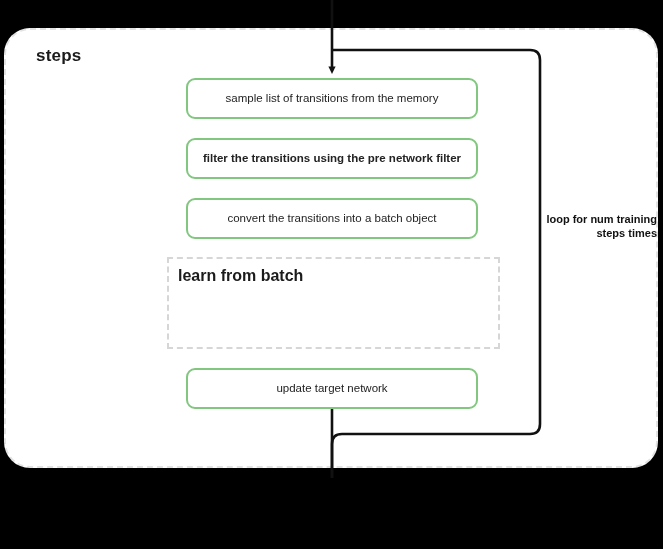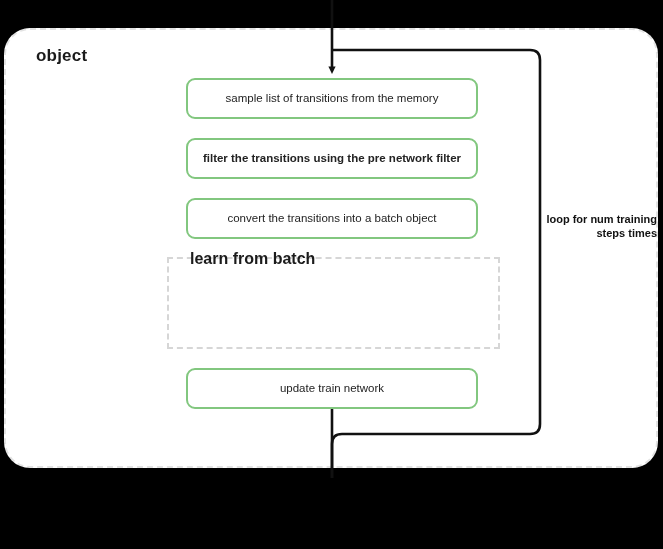--- a/index.html
+++ b/index.html
@@ -80,27 +80,26 @@
     width: 333px;
     height: 92px;
     box-sizing: border-box;
     background: #ffffff;
     border: 2px dashed #d6d6d6;
     border-radius: 0px;
   }
   .sub-scope-title {
     position: absolute;
     left: 178px;
-    top: 248px;
+    top: 265px;
     width: 180px;
     font-size: 16px;
     font-weight: bold;
     color: #1b1b1b;
     line-height: 1.35;
-    margin-left: 12px;
   }
 
   
   .loop-label {
     position: absolute;
     left: 545px;
     top: 213px;
     width: 112px;
     font-size: 11px;
     font-weight: bold;
@@ -118,39 +117,39 @@
     pointer-events: none;
   }
 </style>
 </head>
 <body>
 
 <div id="canvas">
 
   <div class="scope-box"></div>
 
-  <div class="scope-title">object</div>
+  <div class="scope-title">steps</div>
 
   <div class="sub-scope-box"></div>
   <div class="sub-scope-title">learn from batch</div>
 
   <div class="step-box" id="step-sample">
     <span class="step-label">sample list of transitions from the memory</span>
   </div>
 
   <div class="step-box" id="step-filter">
     <span class="step-label">filter the transitions using the pre network filter</span>
   </div>
 
   <div class="step-box" id="step-convert">
     <span class="step-label">convert the transitions into a batch object</span>
   </div>
 
   <div class="step-box" id="step-update">
-    <span class="step-label">update train network</span>
+    <span class="step-label">update target network</span>
   </div>
 
   <div class="loop-label">loop for num training steps times</div>
 
   <svg id="connectors" viewBox="0 0 663 549" xmlns="http://www.w3.org/2000/svg">
     <defs>
       <marker id="arrowhead" markerWidth="9" markerHeight="9" refX="4.2" refY="4.2" orient="auto" markerUnits="userSpaceOnUse">
         <path d="M0.6,0.6 L8.2,4.2 L0.6,7.8 Z" fill="#111111"></path>
       </marker>
     </defs>

